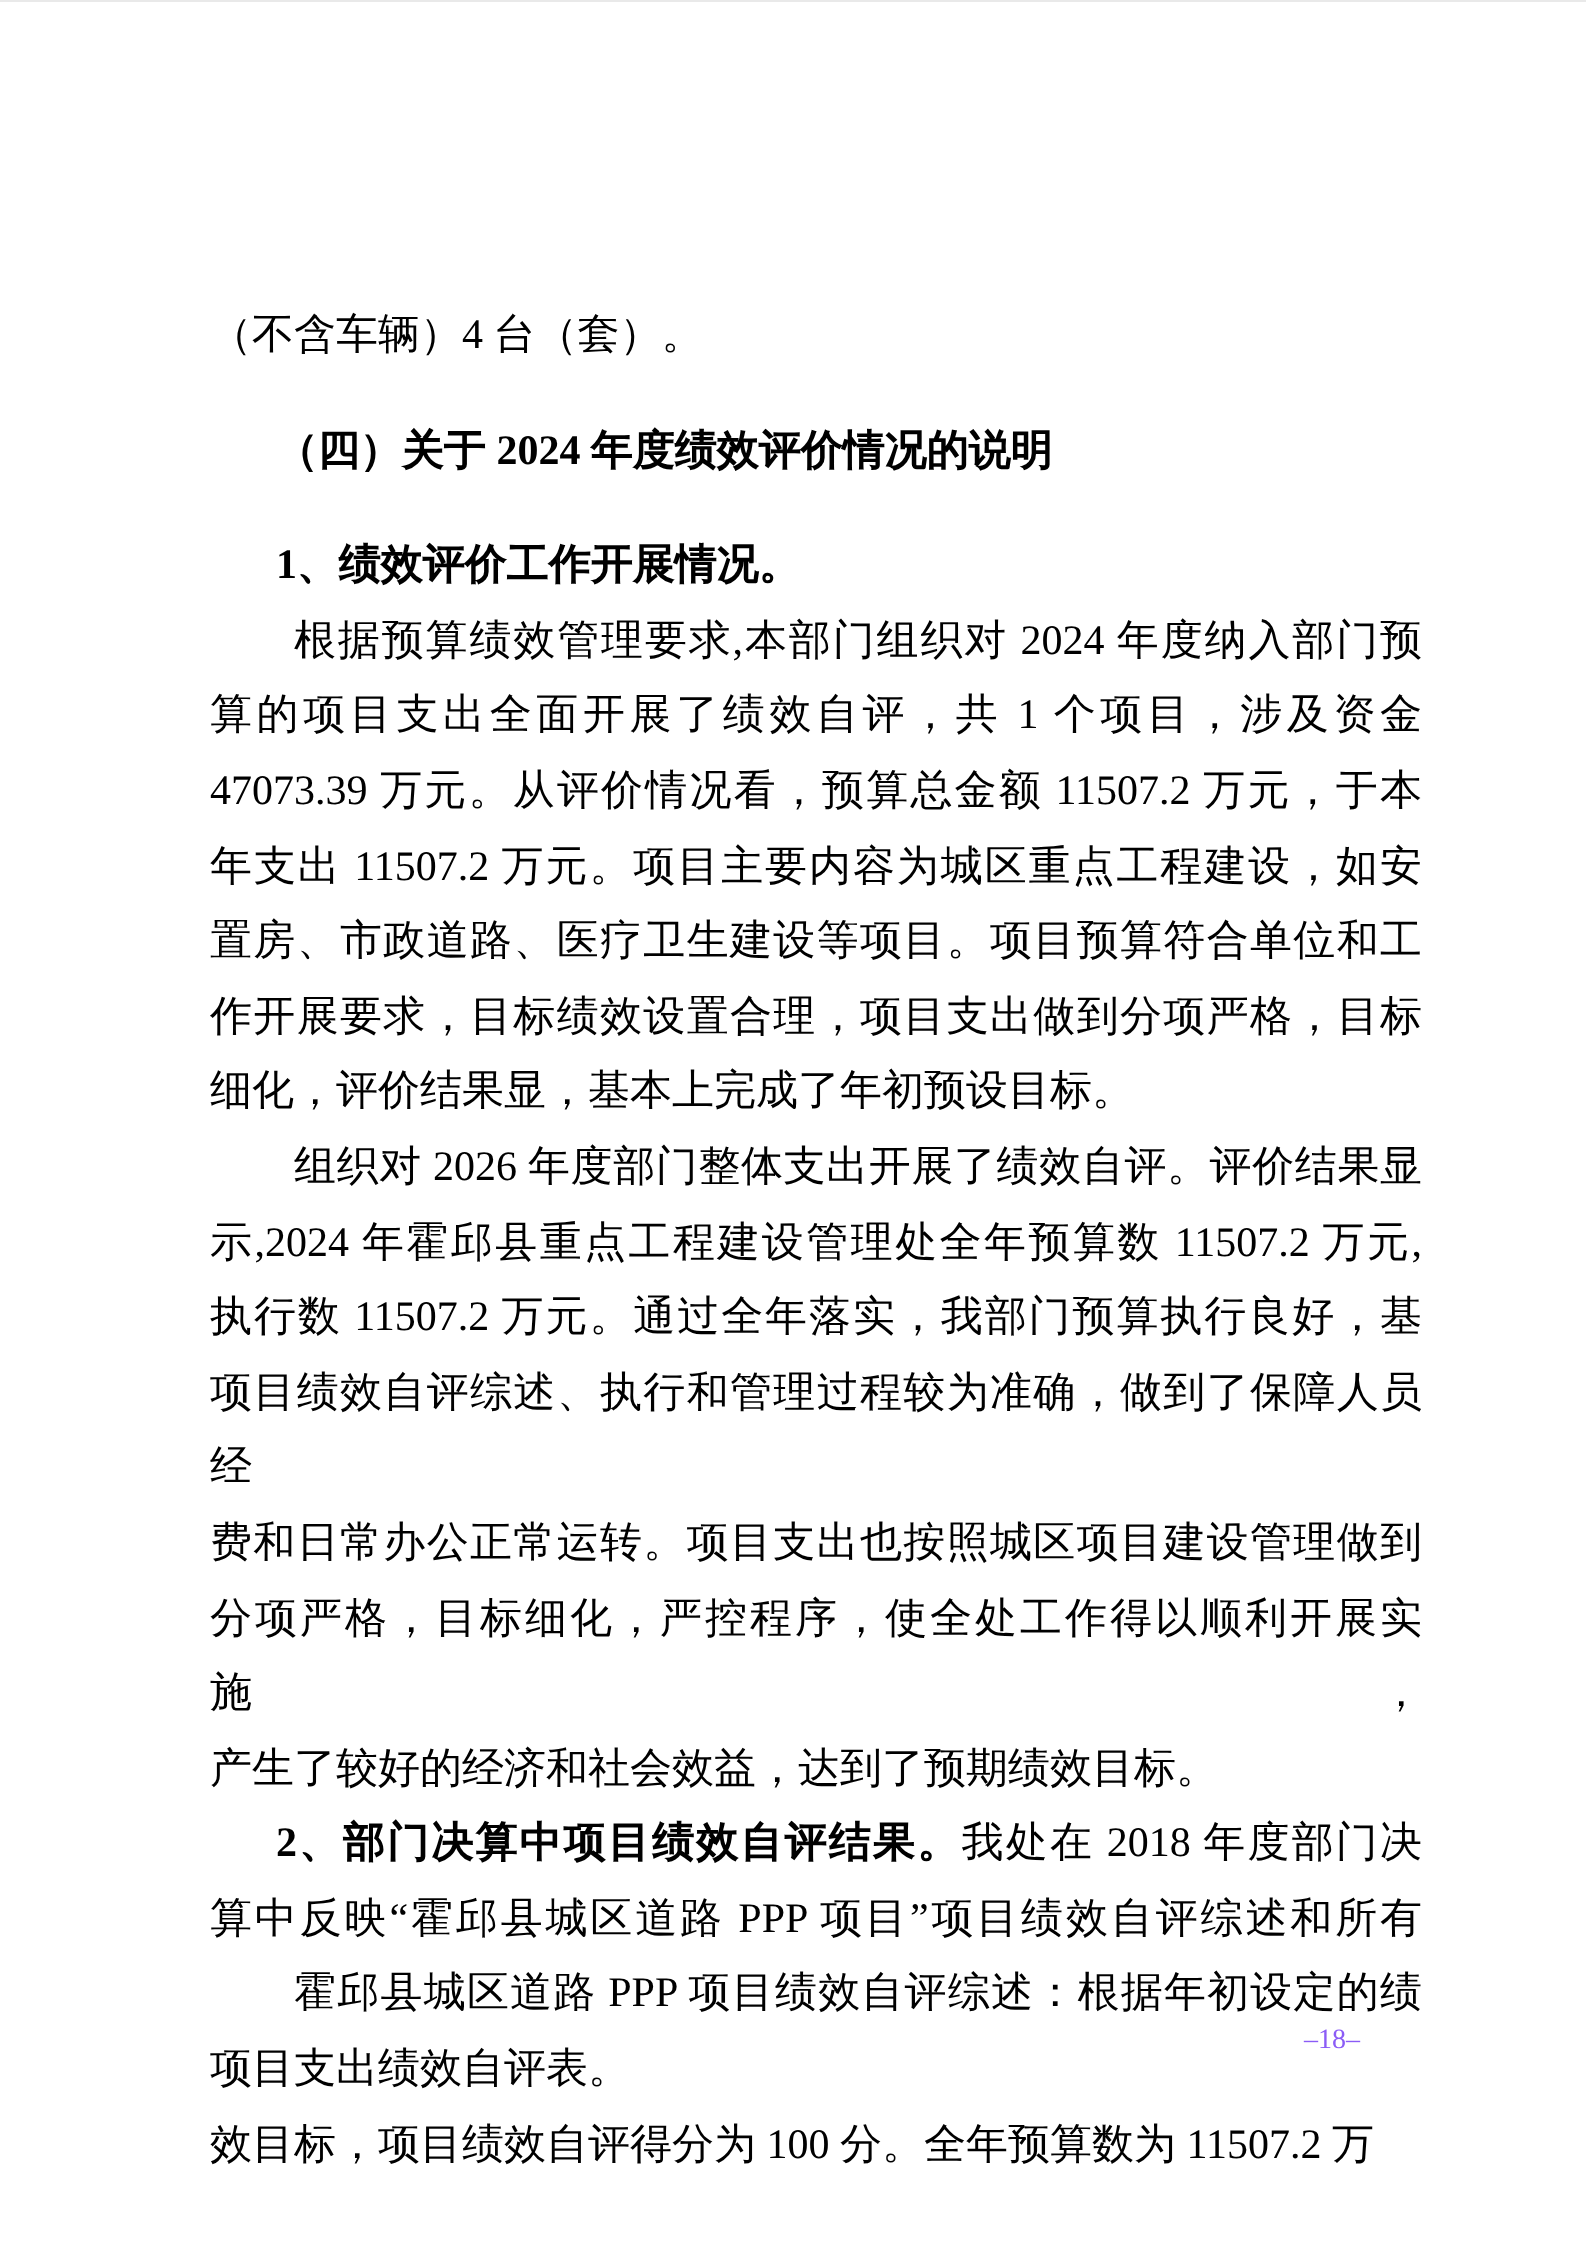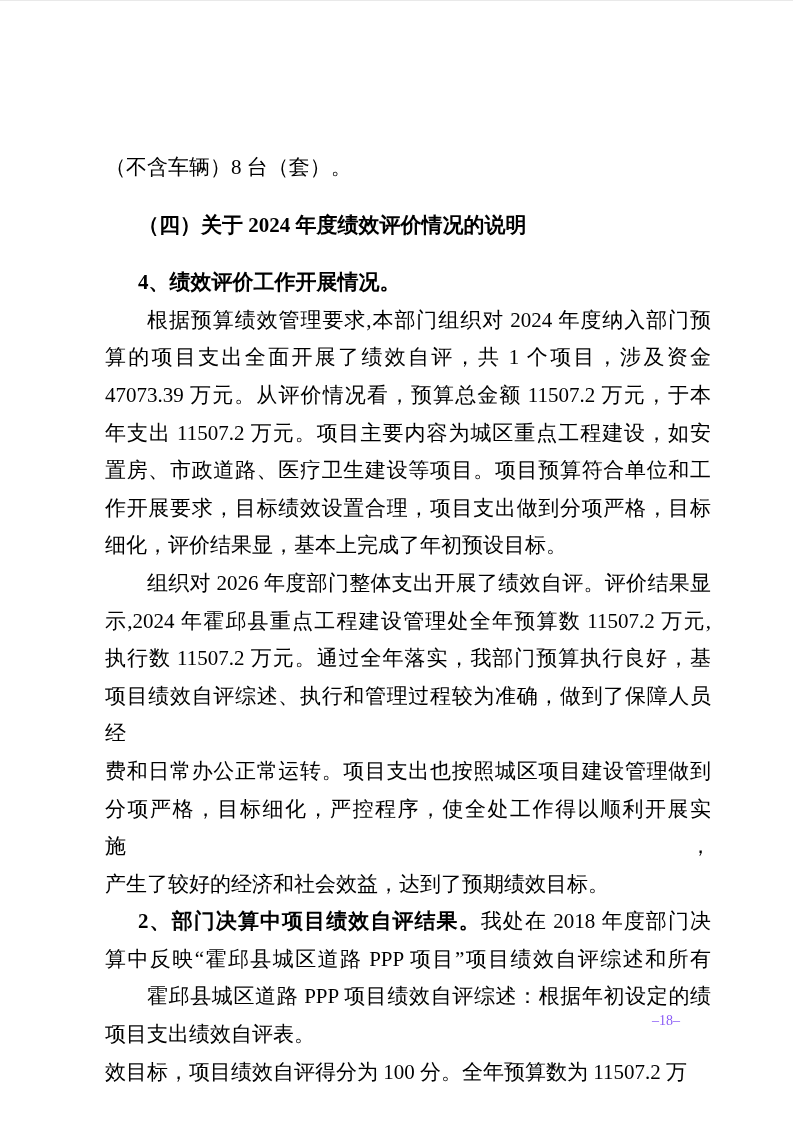--- a/index.html
+++ b/index.html
@@ -48,25 +48,25 @@
     font-family: "Liberation Serif", "DejaVu Serif", serif;
   }
 </style>
 </head>
 <body>
 
 <div class="page">
 
   <div class="content">
 
-    <div class="line">（不含车辆）8 台（套）。</div>
+    <div class="line">（不含车辆）4 台（套）。</div>
 
     <div class="line hindent bold">（四）关于 2024 年度绩效评价情况的说明</div>
 
-    <div class="line hindent bold">4、绩效评价工作开展情况。</div>
+    <div class="line hindent bold">1、绩效评价工作开展情况。</div>
 
     <div class="line indent fill">根据预算绩效管理要求,本部门组织对 2024 年度纳入部门预</div>
     <div class="line fill">算的项目支出全面开展了绩效自评，共 1 个项目，涉及资金</div>
     <div class="line fill">47073.39 万元。从评价情况看，预算总金额 11507.2 万元，于本</div>
     <div class="line fill">年支出 11507.2 万元。项目主要内容为城区重点工程建设，如安</div>
     <div class="line fill">置房、市政道路、医疗卫生建设等项目。项目预算符合单位和工</div>
     <div class="line fill">作开展要求，目标绩效设置合理，项目支出做到分项严格，目标</div>
     <div class="line">细化，评价结果显，基本上完成了年初预设目标。</div>
 
     <div class="line indent fill">组织对 2026 年度部门整体支出开展了绩效自评。评价结果显</div>

